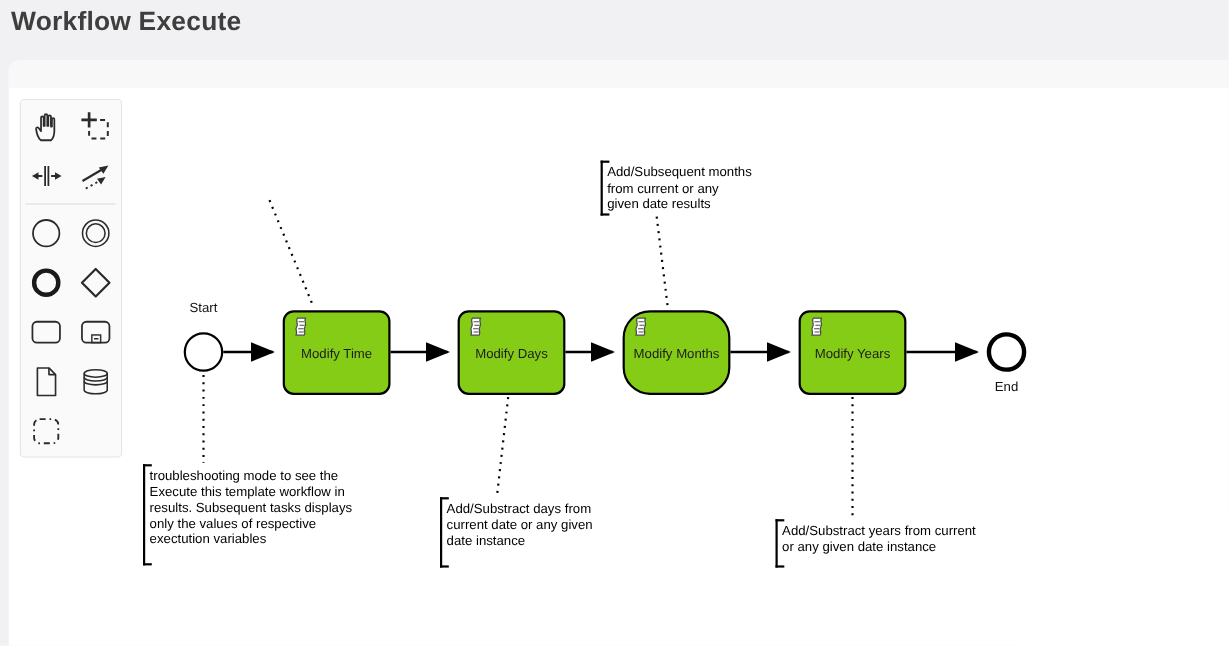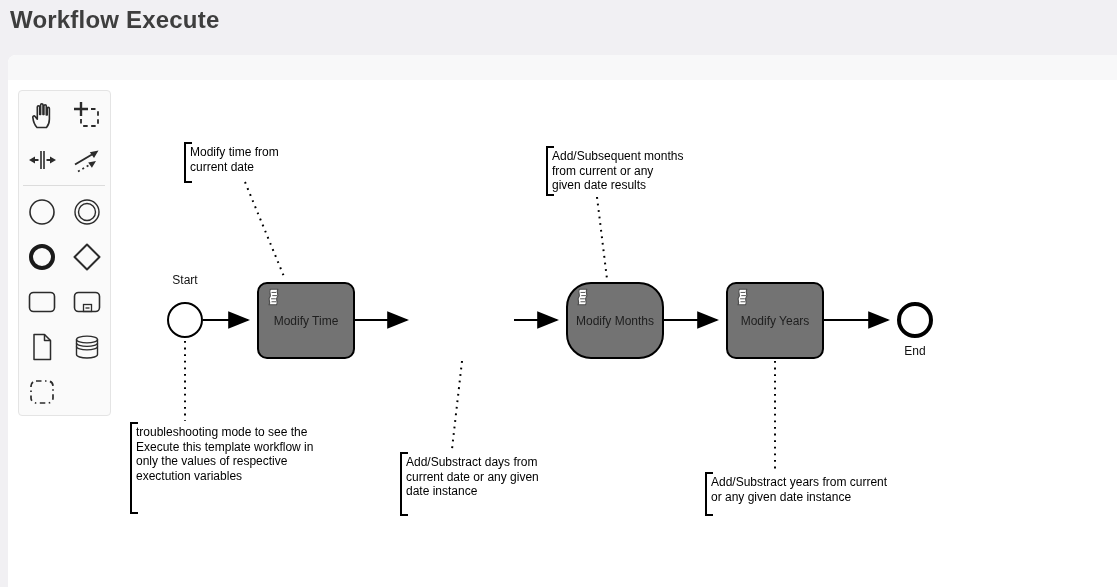--- a/index.html
+++ b/index.html
@@ -43,21 +43,21 @@
     position:absolute; width:36px; height:36px; border-radius:50%;
     background:#fff; border:2px solid #000;
   }
   .event-circle.end { border-width:4px; }
   .shape-label {
     position:absolute; width:60px; text-align:center;
     font-size:12px; color:#111; line-height:13px;
   }
   .task {
     position:absolute; width:98px; height:77px;
-    background:#737373; border:2px solid #000; border-radius:10px;
+    background:#84cc16; border:2px solid #000; border-radius:10px;
     display:flex; align-items:center; justify-content:center;
   }
   .task-label { font-size:12px; color:#1e1e1e; text-align:center; }
   .task-icon { position:absolute; left:6px; top:4px; }
   .annotation { position:absolute; }
   .annotation .bracket {
     position:absolute; left:0; top:0; width:8px; height:100%;
     border-left:2px solid #000; border-top:2px solid #000; border-bottom:2px solid #000;
   }
   .annotation .ann-text {
@@ -185,60 +185,61 @@
     <div class="shape-label" style="left:147px; top:219px;">Start</div>
     <div class="event-circle" style="left:159px; top:247px;"></div>
 
     <div class="task" style="left:249px; top:227px;">
       <svg class="task-icon" width="16" height="18" viewBox="0 0 14 17">
         <path d="M4.5 1.2 H11.6 C9.6 3.6 13 6.3 11 8.7 C9 11.1 12.4 13.3 10.4 15.8 H3.3 C5.3 13.3 1.9 11.1 3.9 8.7 C5.9 6.3 2.5 3.6 4.5 1.2 Z" fill="#fff" stroke="#4d4d4d" stroke-width="1.1" stroke-linejoin="round"></path>
         <path d="M5.6 4.2 H10.1 M6.3 7.2 H10.8 M5.2 10.2 H9.7 M5.6 13 H10" stroke="#4d4d4d" stroke-width="0.9" fill="none"></path>
       </svg>
       <span class="task-label">Modify Time</span>
     </div>
+    <div class="task" style="left:408px; top:227px;">
+      <svg class="task-icon" width="16" height="18" viewBox="0 0 14 17">
+        <path d="M4.5 1.2 H11.6 C9.6 3.6 13 6.3 11 8.7 C9 11.1 12.4 13.3 10.4 15.8 H3.3 C5.3 13.3 1.9 11.1 3.9 8.7 C5.9 6.3 2.5 3.6 4.5 1.2 Z" fill="#fff" stroke="#4d4d4d" stroke-width="1.1" stroke-linejoin="round"></path>
+        <path d="M5.6 4.2 H10.1 M6.3 7.2 H10.8 M5.2 10.2 H9.7 M5.6 13 H10" stroke="#4d4d4d" stroke-width="0.9" fill="none"></path>
+      </svg>
+      <span class="task-label">Modify Days</span>
+    </div>
     <div class="task" style="left:558px; top:227px;border-radius:25px;">
       <svg class="task-icon" width="16" height="18" viewBox="0 0 14 17">
         <path d="M4.5 1.2 H11.6 C9.6 3.6 13 6.3 11 8.7 C9 11.1 12.4 13.3 10.4 15.8 H3.3 C5.3 13.3 1.9 11.1 3.9 8.7 C5.9 6.3 2.5 3.6 4.5 1.2 Z" fill="#fff" stroke="#4d4d4d" stroke-width="1.1" stroke-linejoin="round"></path>
         <path d="M5.6 4.2 H10.1 M6.3 7.2 H10.8 M5.2 10.2 H9.7 M5.6 13 H10" stroke="#4d4d4d" stroke-width="0.9" fill="none"></path>
       </svg>
       <span class="task-label">Modify Months</span>
     </div>
     <div class="task" style="left:718px; top:227px;">
       <svg class="task-icon" width="16" height="18" viewBox="0 0 14 17">
         <path d="M4.5 1.2 H11.6 C9.6 3.6 13 6.3 11 8.7 C9 11.1 12.4 13.3 10.4 15.8 H3.3 C5.3 13.3 1.9 11.1 3.9 8.7 C5.9 6.3 2.5 3.6 4.5 1.2 Z" fill="#fff" stroke="#4d4d4d" stroke-width="1.1" stroke-linejoin="round"></path>
         <path d="M5.6 4.2 H10.1 M6.3 7.2 H10.8 M5.2 10.2 H9.7 M5.6 13 H10" stroke="#4d4d4d" stroke-width="0.9" fill="none"></path>
       </svg>
       <span class="task-label">Modify Years</span>
     </div>
 
     <div class="event-circle end" style="left:889px; top:247px;"></div>
     <div class="shape-label" style="left:877px; top:290px;">End</div>
 
-    <div class="annotation" style="left:176px; top:87px; width:120px; height:41px;">
-      <div class="bracket"></div>
-      <div class="ann-text">
-        <span>Modify time from</span>
-        <span>current date</span>
-      </div>
-    </div>
 
     <div class="annotation" style="left:538px; top:91px; width:135px; height:50px;">
       <div class="bracket"></div>
       <div class="ann-text">
         <span>Add/Subsequent months</span>
         <span>from current or any</span>
         <span>given date results</span>
       </div>
     </div>
 
     <div class="annotation" style="left:122px; top:367px; width:205px; height:92px;">
       <div class="bracket"></div>
       <div class="ann-text">
         <span>troubleshooting mode to see the</span>
         <span>Execute this template workflow in</span>
+        <span>results. Subsequent tasks displays</span>
         <span>only the values of respective</span>
         <span>exectution variables</span>
       </div>
     </div>
 
     <div class="annotation" style="left:392px; top:397px; width:150px; height:64px;">
       <div class="bracket"></div>
       <div class="ann-text">
         <span>Add/Substract days from</span>
         <span>current date or any given</span>

